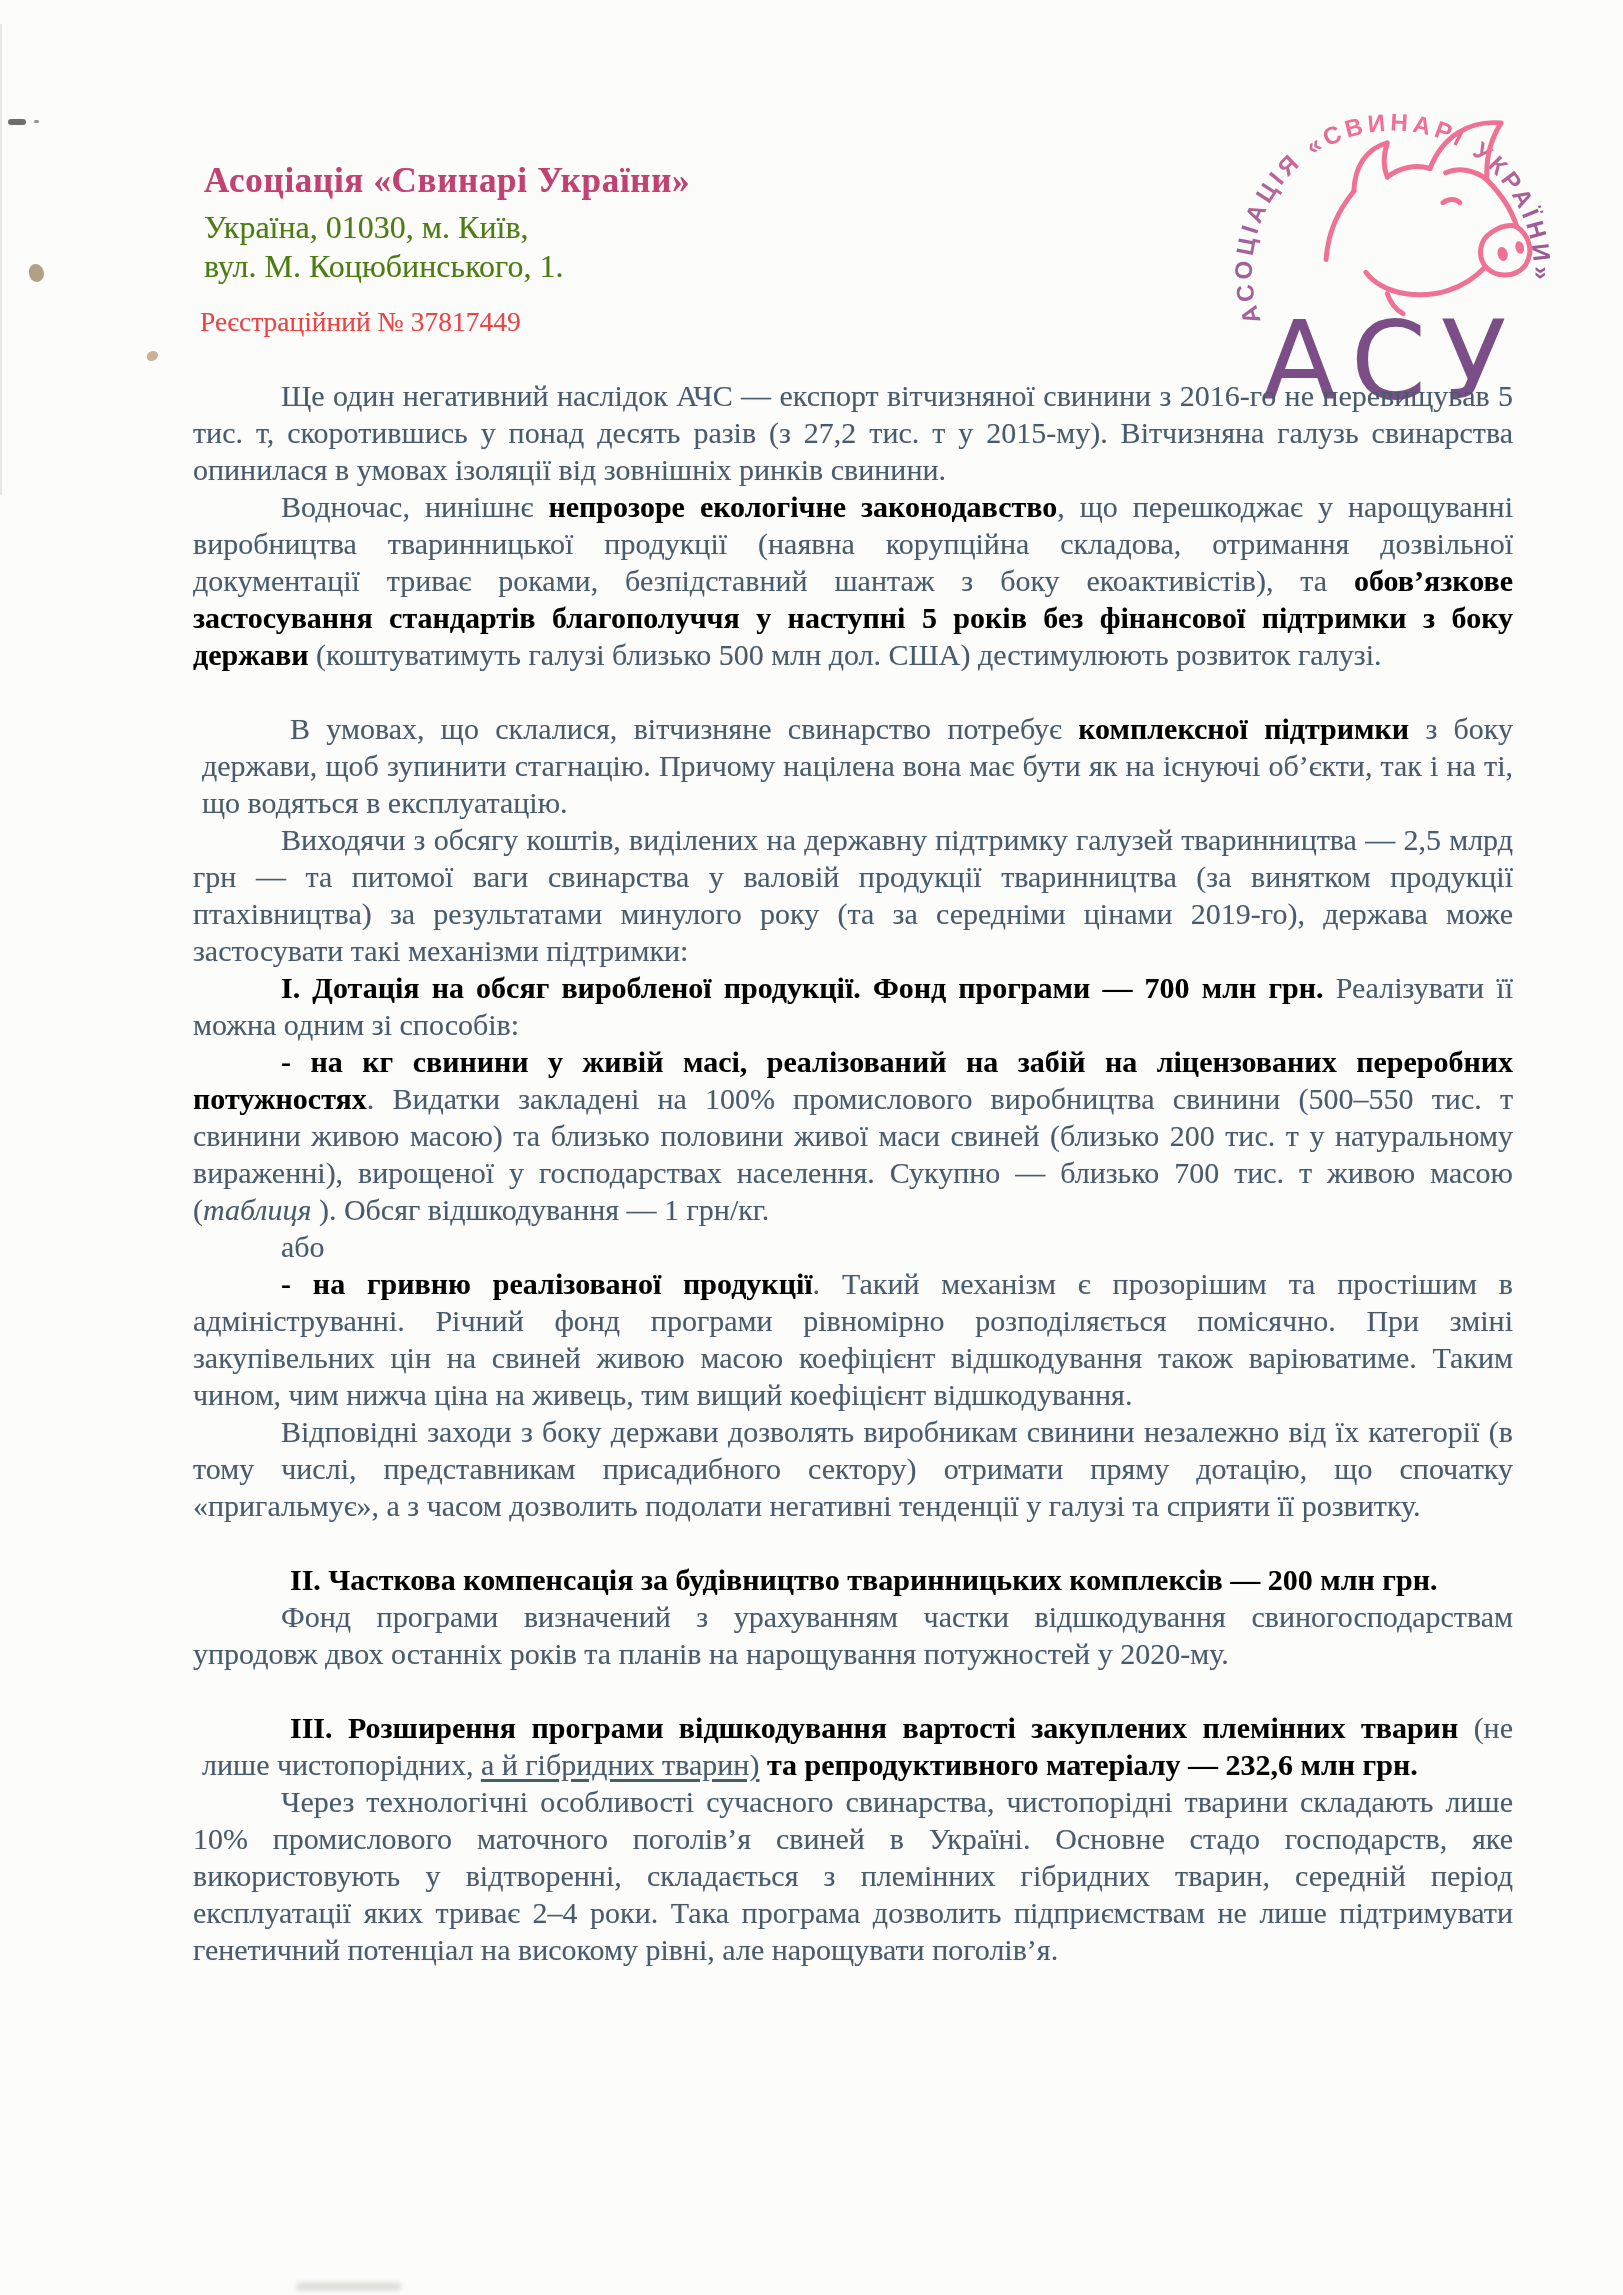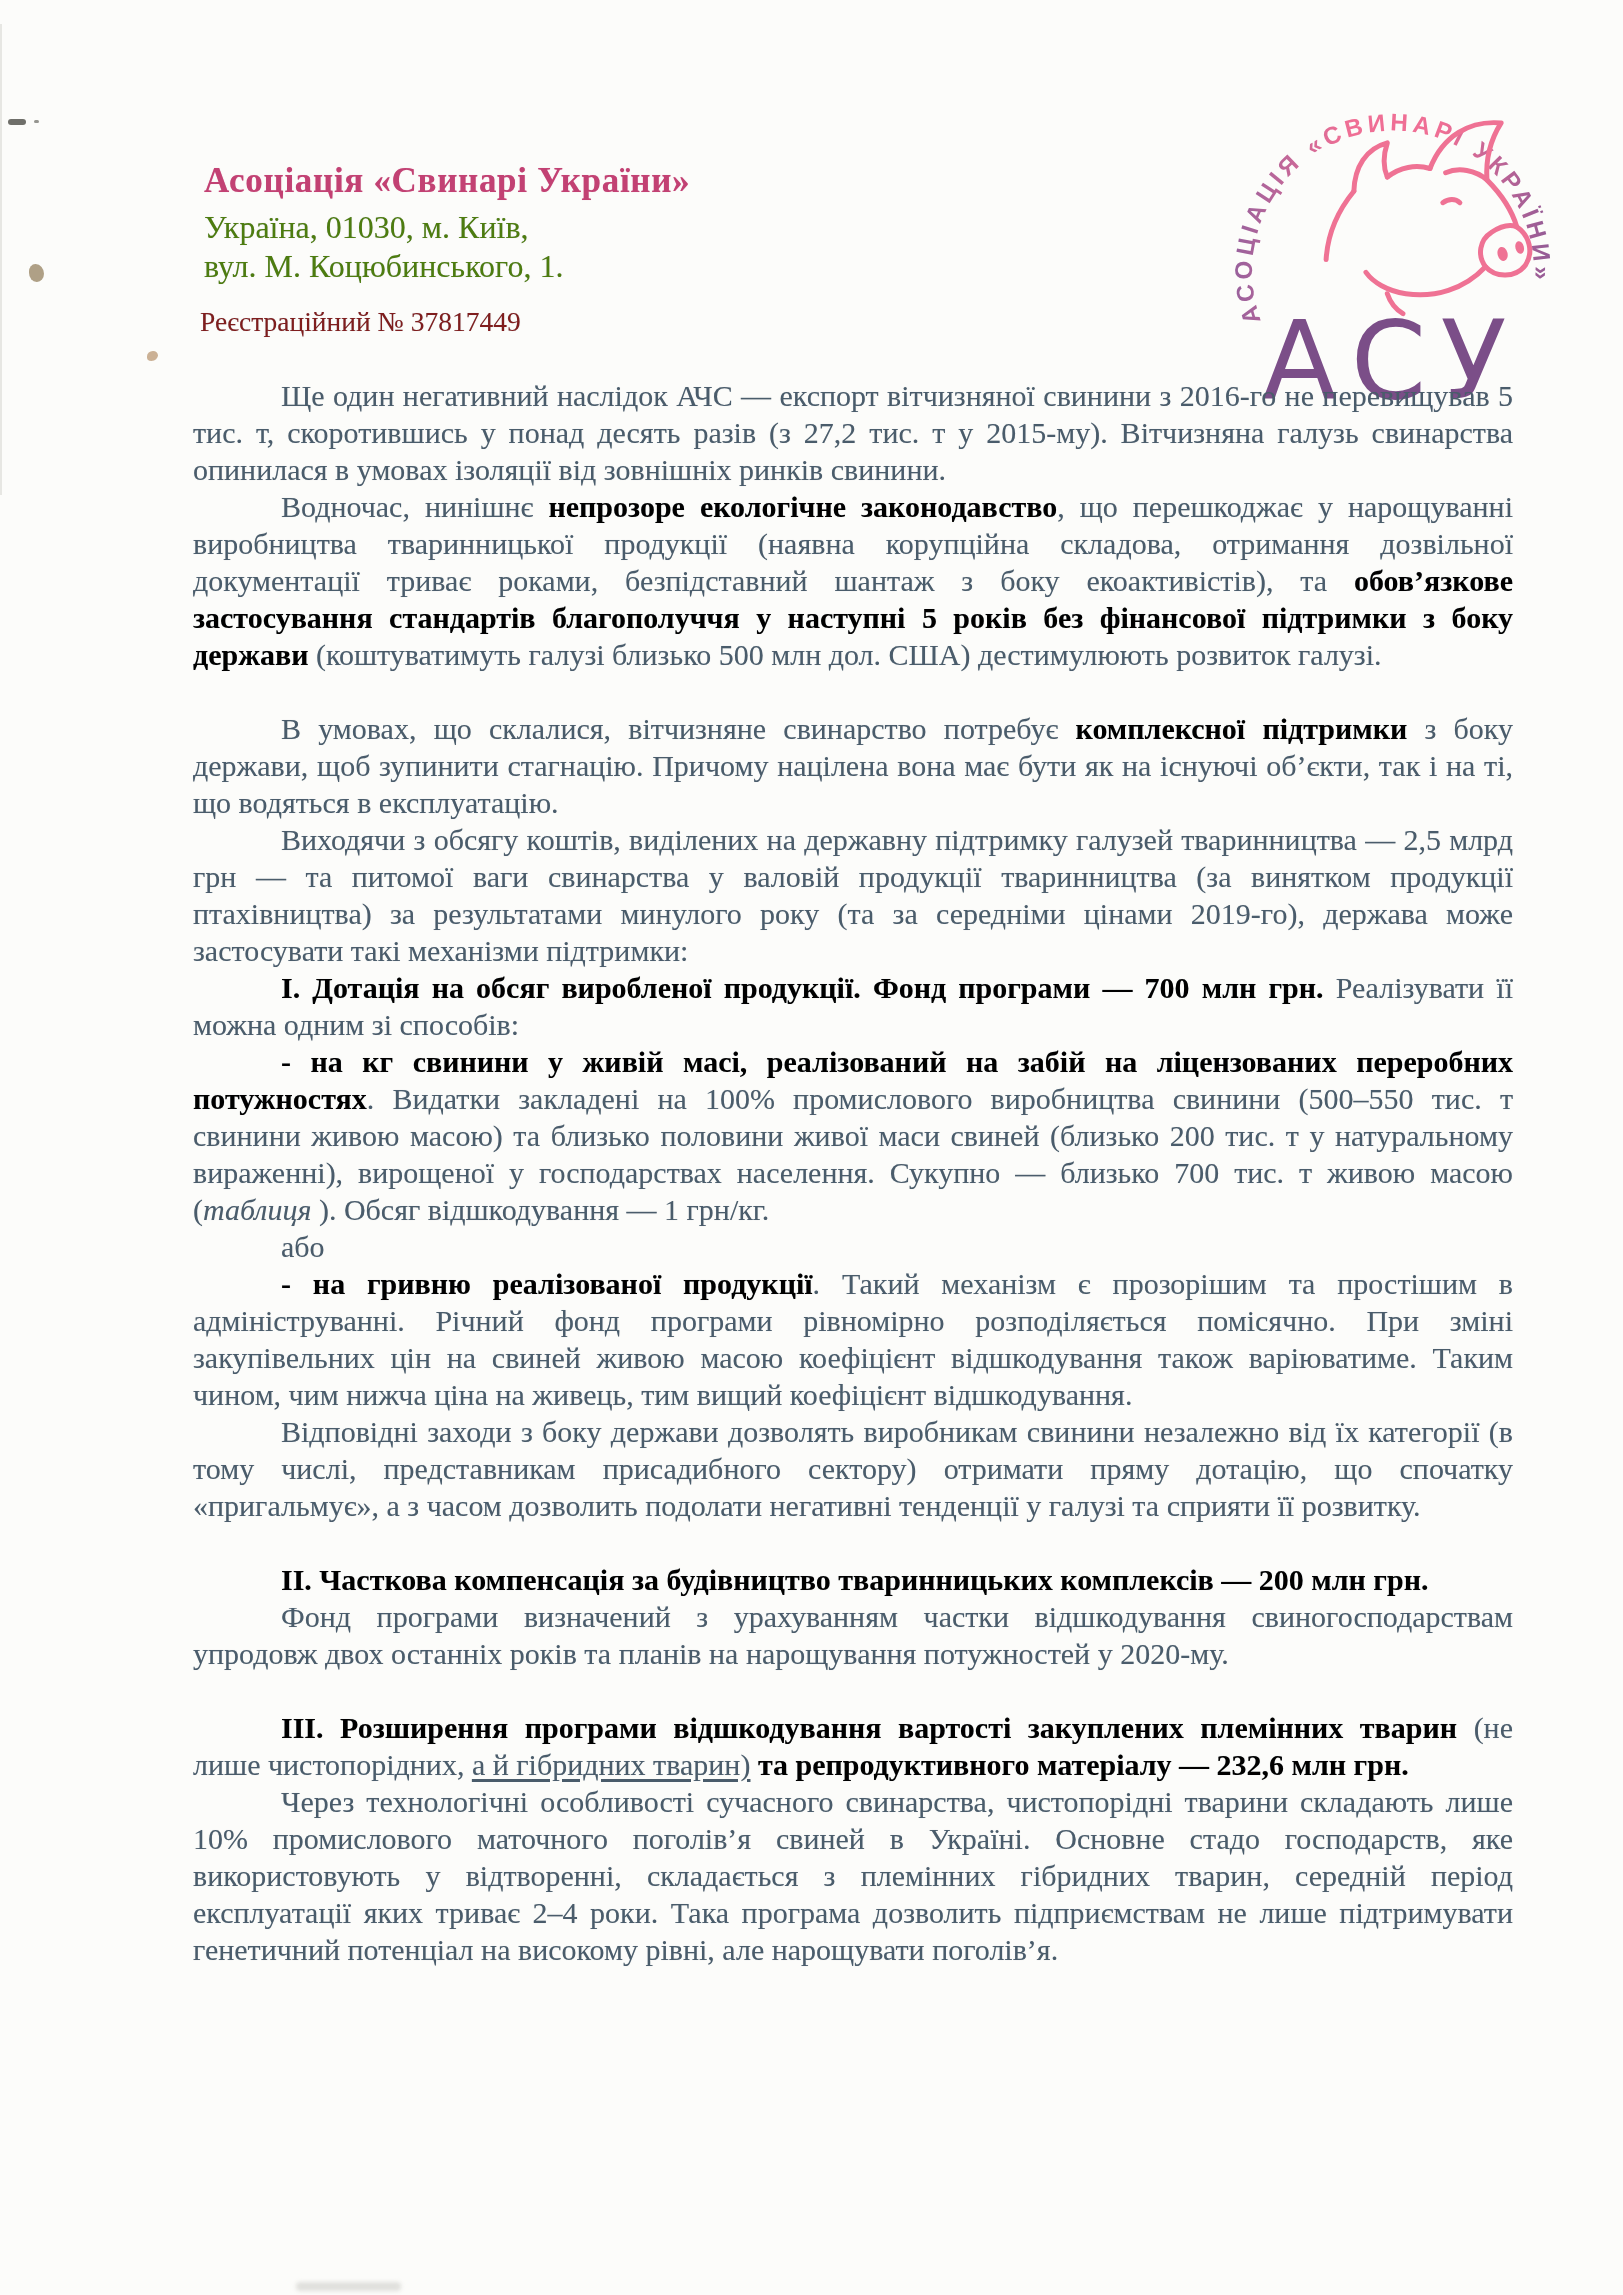--- a/index.html
+++ b/index.html
@@ -20,34 +20,34 @@
   }
   .addr{
     position:absolute;left:204px;
     font-size:32px;color:#4d7c0f;
     text-shadow:0 0 0.7px rgba(65,82,95,.35);
   }
   .addr1{top:209px;}
   .addr2{top:248px;}
   .reg{
     position:absolute;left:200px;top:306px;
-    font-size:27.5px;color:#7f1d1d;
+    font-size:27.5px;color:#ef4444;
     text-shadow:0 0 0.7px rgba(70,88,106,.35);
   }
   
   .logo{position:absolute;left:1208px;top:76px;width:370px;height:370px;}
   .logo svg{width:100%;height:100%;}
   
   .doc-body{
     position:absolute;left:193px;top:377px;width:1320px;
     font-size:30px;line-height:37px;color:#4a5c6b;
     text-shadow:0 0 0.7px rgba(74,92,107,.35);
   }
   .para{margin:0;text-indent:88px;text-align:justify;}
-  .para.gap{margin-top:37px;}
+  .para.gap{margin-top:37px;margin-left:9px;}
   .b{font-weight:bold;color:#000000;}
   .i{font-style:italic;}
   .u{text-decoration:underline;text-underline-offset:3.9px;}
   
   .speck{position:absolute;}
   .speck-dash{left:7.9px;top:119px;width:18.3px;height:5.9px;background:#565650;border-radius:3.3px;opacity:.85;}
   .speck-dash2{left:34px;top:120px;width:5.2px;height:3.3px;background:#6a6a62;border-radius:2px;opacity:.7;}
   .speck-brown1{left:29px;top:264px;width:15px;height:17.7px;background:#96825f;border-radius:45% 60% 50% 55%;opacity:.75;}
   .speck-brown2{left:147px;top:351px;width:11px;height:9.8px;background:#b0895f;border-radius:55% 45% 60% 40%;opacity:.65;}
   .edge-line{left:0;top:23.6px;width:2px;height:471px;background:#d9d9d4;opacity:.6;}

